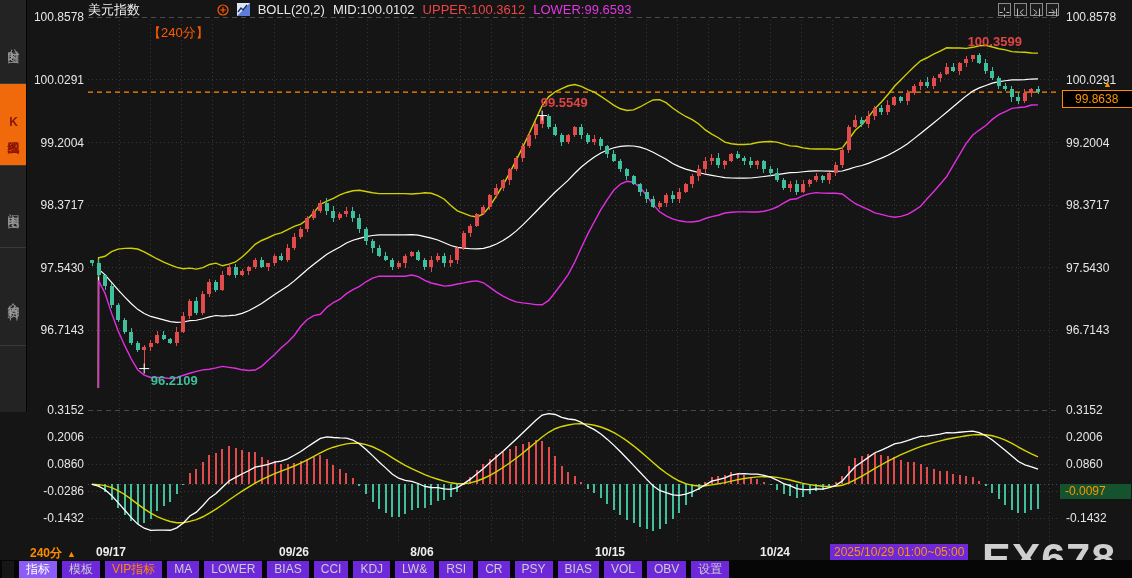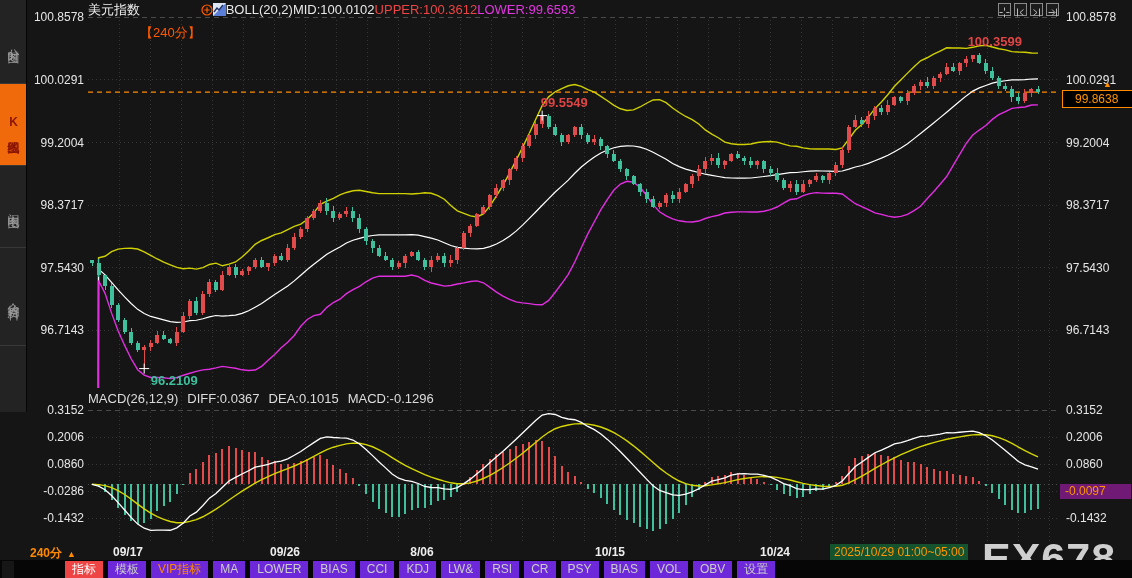--- a/index.html
+++ b/index.html
@@ -10,53 +10,53 @@
   .sidebar{position:absolute;left:0;top:0;width:26px;height:412px;background:#232323;
            border-right:1px solid #050505;z-index:4;}
   .side-item{writing-mode:vertical-rl;text-orientation:upright;width:26px;box-sizing:border-box;
              display:flex;align-items:center;justify-content:center;color:#9a9a9a;font-size:12px;
              letter-spacing:2px;border-bottom:1px solid #383838;cursor:pointer;}
   .side-item.active{background:#f06a0c;color:#8b1500;font-weight:bold;}
   .live-dot{position:absolute;left:7px;top:390px;width:11px;height:11px;border:1px dashed #ee3333;
             border-radius:50%;box-sizing:border-box;}
   .live-dot .dot{position:absolute;left:2px;top:2px;width:5px;height:5px;background:#ee2222;border-radius:50%;}
   
-  .hdr{position:absolute;left:88px;top:2px;height:15px;display:flex;align-items:center;
+  .hdr{position:absolute;left:88px;top:2px;height:15px;display:flex;gap:8px;align-items:center;
        font-size:13px;z-index:3;white-space:nowrap;}
   .hdr .sym{color:#f0f0f0;}
   .hdr .per{color:#ff5a00;margin-top:47px;}
   .hdr .w{color:#e8e8e8;}
   .hdr .yel{color:#ef4444;}
   .hdr .mag{color:#e236e2;}
   .circle-plus{width:12px;height:12px;display:inline-block;}
   .mini-chart{width:13px;height:13px;display:inline-block;background:#dde6f2;}
   .tools{position:absolute;left:998px;top:3px;display:flex;gap:3px;z-index:3;}
   .tool{width:13px;height:13px;border:1px solid #8a8a8a;box-sizing:border-box;background:#1c1c1c;cursor:pointer;}
   
   .al{position:absolute;font-size:12px;color:#e6e6e6;z-index:3;}
   .al.l{left:28px;width:56px;text-align:right;}
   .al.r{left:1066px;}
   .price-tag{position:absolute;left:1062px;top:90px;width:60px;height:16px;border:1px solid #ff8a00;
              background:#000;color:#ff9500;font-size:12px;line-height:16px;padding-left:12px;z-index:4;}
   .tag-arrow{position:absolute;left:1103px;top:79px;color:#ff8a00;font-size:9px;z-index:4;}
-  .macd-tag{position:absolute;left:1060px;top:484px;width:66px;height:15px;background:#701a75;
+  .macd-tag{position:absolute;left:1060px;top:484px;width:66px;height:15px;background:#14532d;
             color:#ff9500;font-size:12px;line-height:15px;padding-left:5px;z-index:4;}
   
   .macd-hdr{position:absolute;left:88px;top:391px;display:flex;gap:9px;font-size:13px;z-index:3;white-space:nowrap;}
   
   .xperiod{position:absolute;left:30px;top:545px;color:#ff8a00;font-weight:bold;font-size:12px;z-index:3;}
   .xarrow{color:#ff8a00;font-size:9px;margin-left:5px;}
   .xdate{position:absolute;top:545px;font-size:12px;font-weight:bold;color:#eee;transform:translateX(-50%);z-index:3;}
-  .xcurrent{position:absolute;left:830px;top:544px;background:#14532d;color:#ff9500;font-size:12px;
+  .xcurrent{position:absolute;left:830px;top:544px;background:#6d28d9;color:#ff9500;font-size:12px;
             padding:1px 4px;z-index:3;white-space:nowrap;}
   
   .toolbar{position:absolute;left:0;bottom:0;width:1132px;height:18px;background:#060606;display:flex;
            gap:5px;align-items:center;padding-left:2px;box-sizing:border-box;z-index:6;}
   .tb{height:17px;line-height:17px;padding:0 7px;background:#6d28d9;color:#ccc;font-size:12px;cursor:pointer;white-space:nowrap;}
-  .tb.active{background:#ef4444;color:#fff;margin-left:46px;}
+  .tb.active{background:#8b5cf6;color:#fff;}
   .tb.vip{color:#ff8a00;}
   .tb.collapse{width:12px;background:#161616;padding:0;}
   .watermark{position:absolute;left:982px;top:534px;font-size:43px;font-weight:600;color:#cfcfcf;
              letter-spacing:1px;z-index:5;}
   #chart-svg{position:absolute;left:0;top:0;z-index:1;}
 </style>
 </head>
 <body>
 
 <div class="app">
@@ -621,42 +621,36 @@
   <div class="al r" style="top:10px">100.8578</div>
   <div class="al r" style="top:73px">100.0291</div>
   <div class="al r" style="top:136px">99.2004</div>
   <div class="al r" style="top:198px">98.3717</div>
   <div class="al r" style="top:261px">97.5430</div>
   <div class="al r" style="top:323px">96.7143</div>
 
   <div class="tag-arrow">▲</div>
   <div class="price-tag">99.8638</div>
 
-  <div class="macd-hdr">
-    <span class="w">MACD(26,12,9)</span>
-    <span class="w">DIFF:0.0367</span>
-    <span class="yel">DEA:0.1015</span>
-    <span class="mag">MACD:-0.1296</span>
-  </div>
 
   <div class="al l" style="top:403px">0.3152</div>
   <div class="al l" style="top:430px">0.2006</div>
   <div class="al l" style="top:457px">0.0860</div>
   <div class="al l" style="top:484px">-0.0286</div>
   <div class="al l" style="top:511px">-0.1432</div>
   <div class="al r" style="top:403px">0.3152</div>
   <div class="al r" style="top:430px">0.2006</div>
   <div class="al r" style="top:457px">0.0860</div>
   <div class="al r" style="top:484px">-0.0286</div>
   <div class="al r" style="top:511px">-0.1432</div>
   <div class="macd-tag">-0.0097</div>
 
   <div class="xperiod"><span>240分</span><span class="xarrow">▲</span></div>
-  <div class="xdate" style="left:128px">09/17</div>
-  <div class="xdate" style="left:285px">09/26</div>
+  <div class="xdate" style="left:111px">09/17</div>
+  <div class="xdate" style="left:294px">09/26</div>
   <div class="xdate" style="left:422px">8/06</div>
   <div class="xdate" style="left:610px">10/15</div>
   <div class="xdate" style="left:775px">10/24</div>
   <div class="xcurrent">2025/10/29 01:00~05:00</div>
 
   <div class="watermark">EX678</div>
 
   <div class="toolbar">
     <div class="tb collapse"></div>
     <div class="tb active">指标</div>

